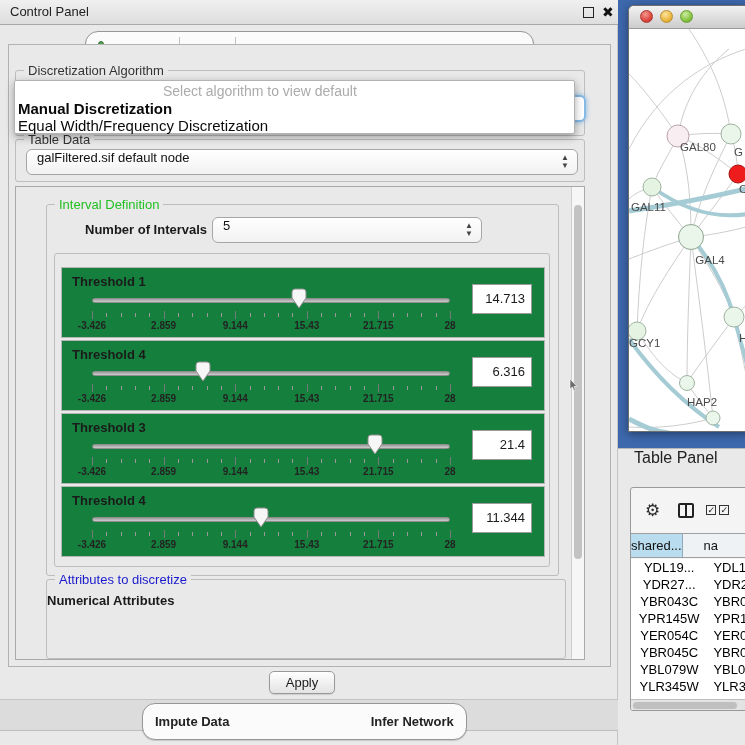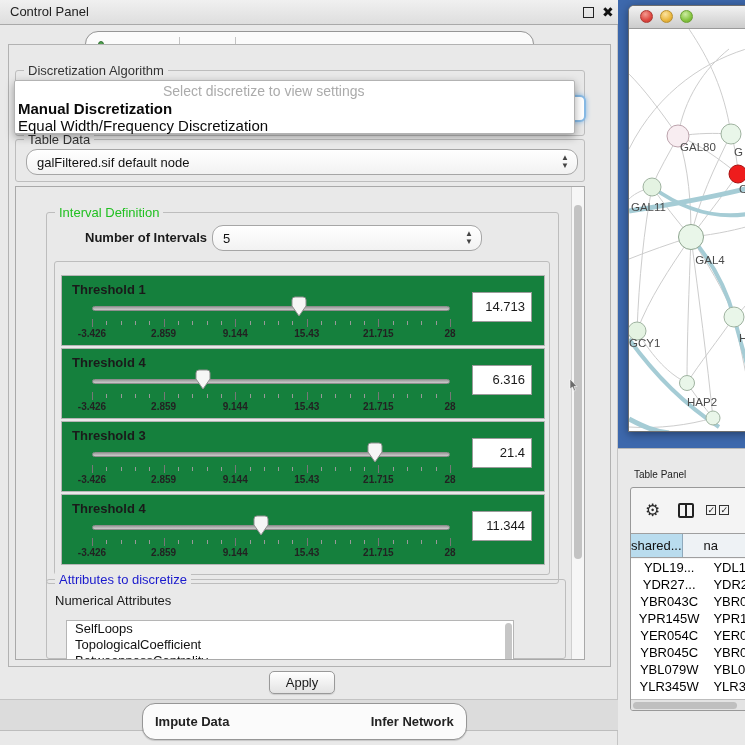--- a/index.html
+++ b/index.html
@@ -24,21 +24,21 @@
 
   .cp-content { left:8px; top:44px; width:603px; height:623px; border:1px solid #b2b2b2; background:#e9e9e9; }
 
   .groupbox { position:absolute; border:1px solid #bdbdbd; border-radius:3px; }
   .grouplabel { position:absolute; top:-8px; left:8px; background:#e9e9e9; padding:0 4px; font-size:13px; white-space:nowrap; }
   .gl-green { color:#22c022; }
   .gl-blue { color:#1a1acc; }
   .gl-gray { color:#333; }
 
   
-  .combo { position:absolute; height:26px; background:linear-gradient(#ffffff,#f2f2f2); border:1px solid #a6a6a6; border-radius:11px; display:flex; align-items:flex-end; padding:0 22px 4px 10px; font-size:13px; color:#111; box-shadow:inset 0 1px 0 #fff; }
+  .combo { position:absolute; height:26px; background:linear-gradient(#ffffff,#f2f2f2); border:1px solid #a6a6a6; border-radius:6px; display:flex; align-items:flex-start; padding:0 22px 17px 10px; font-size:13px; color:#111; box-shadow:inset 0 1px 0 #fff; }
   .combo .arrows { position:absolute; right:8px; top:4px; display:flex; flex-direction:column; line-height:8px; font-size:8px; color:#444; }
 
   
   .combo-focus { left:558px; top:95px; width:28px; height:27px; background:#fff; border:2px solid #86b9e4; border-radius:0 6px 6px 0; box-shadow:0 0 5px #7fb5e6; }
   .algo-popup { left:14px; top:80px; width:561px; height:54px; background:#ffffff; border:1px solid #b3b3b3; border-radius:2px; box-shadow:0 3px 8px rgba(0,0,0,.35); z-index:5; }
   .algo-prompt { position:absolute; left:148px; top:2px; font-size:14px; color:#ababab; }
   .algo-item { position:absolute; left:3px; font-size:15px; color:#0a0a0a; white-space:nowrap; }
   .algo-item.first { top:19px; font-weight:bold; }
   .algo-item.second { top:36px; }
 
@@ -80,21 +80,21 @@
   .mac-titlebar { position:absolute; left:0; top:0; width:100%; height:23px; background:linear-gradient(#f2f2f2,#cccccc); border-bottom:1px solid #9a9a9a; }
   .tl { position:absolute; top:4px; width:13px; height:13px; border-radius:50%; }
   .tl-red { left:11px; background:radial-gradient(circle at 40% 30%,#f39a90,#dd4740 60%,#b8302b); border:1px solid #ad3832; }
   .tl-yellow { left:31px; background:radial-gradient(circle at 40% 30%,#fbe3a0,#eab73e 60%,#c6922a); border:1px solid #b9912f; }
   .tl-green { left:51px; background:radial-gradient(circle at 40% 30%,#cdeca2,#85c440 60%,#64a32b); border:1px solid #6ba033; }
   .mac-canvas { position:absolute; left:0; top:23px; width:124px; height:403px; background:#fff; }
   .nodelabel { font-family:"Liberation Sans",sans-serif; font-size:11.5px; fill:#4a4a4a; }
 
   
   .table-panel { left:618px; top:448px; width:127px; height:297px; background:#e9e9e9; border-top:1px solid #b7b7b7; }
-  .tp-title { left:16px; top:20px; font-size:10px; color:#222; }
+  .tp-title { left:16px; top:0; font-size:16px; color:#222; }
   .tp-inner { left:12px; top:38px; width:130px; height:224px; background:#f4f4f4; border:1px solid #999; border-radius:3px; overflow:hidden; }
   .tp-toolbar { position:absolute; left:0; top:0; width:100%; height:44px; display:flex; align-items:center; }
   .gear { margin-left:14px; font-size:17px; color:#2b2b2b; }
   .split-icon { margin-left:18px; width:16px; height:15px; border:2px solid #222; border-radius:2px; position:relative; }
   .split-icon::after { content:""; position:absolute; left:5px; top:0; width:2px; height:11px; background:#222; }
   .cb { margin-left:12px; width:10px; height:10px; border:1.5px solid #333; position:relative; font-size:9px; line-height:9px; color:#222; text-align:center; }
   .cb:nth-of-type(4){ margin-left:3px; }
   .thead { position:absolute; left:0; top:45px; width:100%; height:25px; border-top:1px solid #9f9f9f; border-bottom:1px solid #9f9f9f; display:flex; }
   .th1 { width:77px; background:#b9dcee; border-right:1px solid #8fa9bb; text-align:center; line-height:24px; font-size:13px; color:#111; }
   .th2 { width:110px; background:#eef2f5; line-height:24px; font-size:13px; color:#111; padding-left:21px; }
@@ -146,36 +146,36 @@
   </div>
 
   <div class="abs cp-content"></div>
 
   <div class="groupbox" style="left:15px; top:70px; width:570px; height:66px;">
     <span class="grouplabel gl-gray">Discretization Algorithm</span>
   </div>
   <div class="abs combo-focus"></div>
 
   <div class="abs algo-popup">
-    <div class="algo-prompt">Select discretize to view settings</div>
+    <div class="algo-prompt">Select algorithm to view default</div>
     <div class="algo-item first">Manual Discretization</div>
     <div class="algo-item second">Equal Width/Frequency Discretization</div>
   </div>
 
   <div class="groupbox" style="left:15px; top:139px; width:570px; height:43px;">
     <span class="grouplabel gl-gray">Table Data</span>
     <div class="combo" style="left:10px; top:9px; width:552px;">
       <span>galFiltered.sif default node</span>
       <span class="arrows">▲<span>▼</span></span>
     </div>
   </div>
 
   <div class="abs scrollpane">
 
-    <div class="groupbox" style="left:30px; top:25px; width:513px; height:372px; border-color:#bdbdbd;">
+    <div class="groupbox" style="left:30px; top:17px; width:513px; height:372px; border-color:#bdbdbd;">
       <span class="grouplabel gl-green">Interval Definition</span>
 
       <div class="abs" style="left:38px; top:17px; font-weight:bold;">Number of Intervals</div>
       <div class="combo" style="left:165px; top:12px; width:270px;">
         <span>5</span>
         <span class="arrows">▲<span>▼</span></span>
       </div>
 
       <div class="groupbox" style="left:7px; top:48px; width:496px; height:314px;">
 
@@ -372,27 +372,21 @@
                 <span class="ticklab" style="left: 100%;">28</span>
               </div>
           </div>
           <div class="tvalue">11.344</div>
         </div>
       </div>
     </div>
 
     <div class="groupbox" style="left:30px; top:392px; width:520px; height:80px;">
       <span class="grouplabel gl-blue">Attributes to discretize</span>
-      <div class="abs" style="left:8px; top:13px; font-weight:normal;">Numerical Attributes</div>
-      <div class="attr-list">
-        <div class="attr-scroll"></div>
-      <div class="attr-item">SelfLoops</div>
-          <div class="attr-item">TopologicalCoefficient</div>
-          <div class="attr-item">BetweennessCentrality</div>
-        </div>
+      <div class="abs" style="left:0; top:13px; font-weight:bold;">Numerical Attributes</div>
     </div>
 
     <div class="vscroll">
         <div class="thumb-v"></div>
       </div>
   </div>
 
   <div class="abs apply-btn">Apply</div>
 
   <div class="abs bottom-band"></div>

